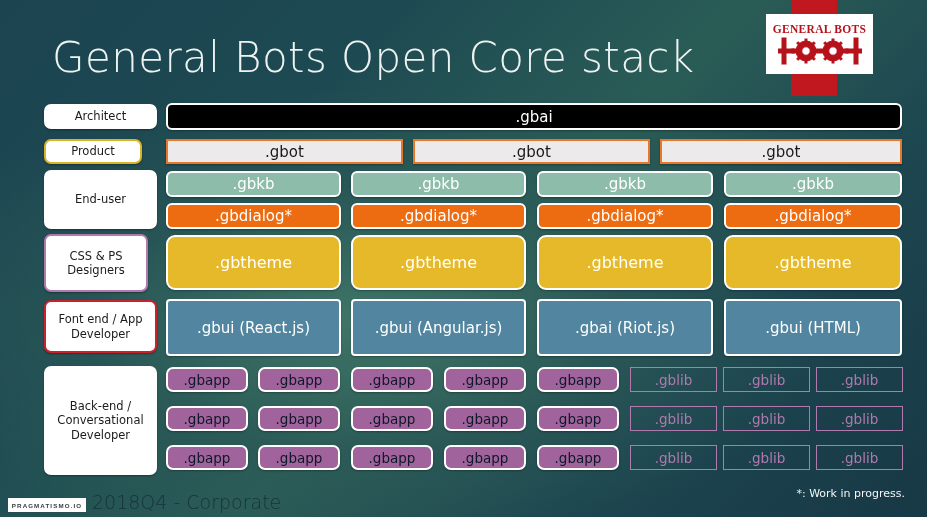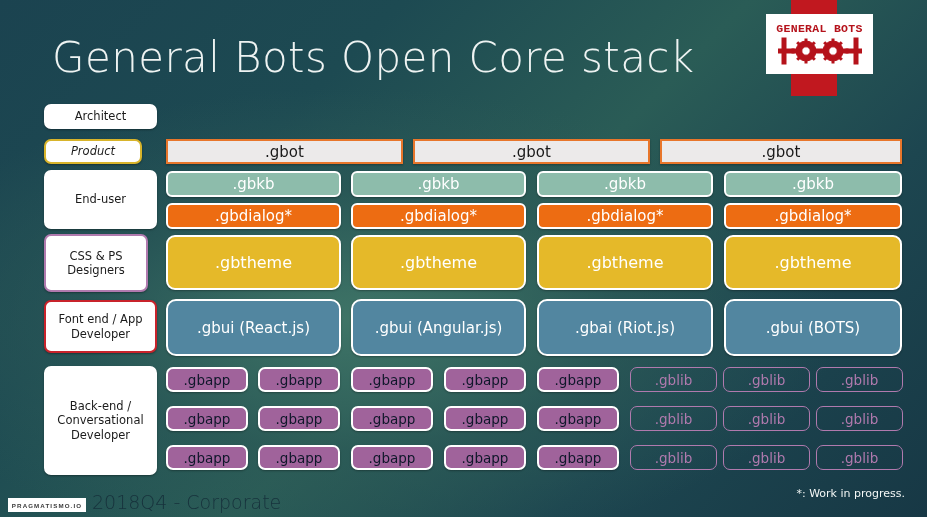--- a/index.html
+++ b/index.html
@@ -33,21 +33,21 @@
     display: flex;
     flex-direction: column;
     align-items: center;
     justify-content: center;
   }
   .logo-text {
     color: #b5121b;
     font-weight: bold;
     font-size: 11.5px;
     letter-spacing: 0.3px;
-    font-family: Liberation Mono, monospace;
+    font-family: Liberation Serif, serif;
     margin-bottom: 1px;
   }
   .logo-gears { display: block; }
 
   
   .title {
     position: absolute;
     left: 52px; top: 33px;
     color: #eef3f2;
     font-size: 42px;
@@ -93,23 +93,23 @@
     white-space: nowrap;
     box-shadow: 0 1px 2px rgba(0,0,0,0.30);
   }
 
   
   .v-gbai   { background:#000000; border:2px solid #ffffff; color:#ffffff; font-size:15px; border-radius:6px; }
   .v-gbot   { background:#eceaea; border:2px solid #e8762b; color:#191919; font-size:15px; border-radius:0; }
   .v-gbkb   { background:#8dbcab; border:2px solid #ffffff; color:#ffffff; font-size:15px; border-radius:6px; }
   .v-gbdialog{ background:#ed6c12; border:2px solid #ffffff; color:#ffffff; font-size:15px; border-radius:6px; }
   .v-gbtheme{ background:#e5b929; border:2px solid #ffffff; color:#ffffff; font-size:16px; border-radius:9px; }
-  .v-gbui   { background:#5286a0; border:2px solid #ffffff; color:#ffffff; font-size:15px; border-radius:10px; }
+  .v-gbui   { background:#5286a0; border:2px solid #ffffff; color:#ffffff; font-size:15px; border-radius:4px; }
   .v-gbapp  { background:#a0639b; border:2px solid #ffffff; color:#0f172a; font-size:13.5px; border-radius:7px; }
-  .v-gblib  { background:transparent; border:1.5px solid #b07aae; color:#b07aae; font-size:13.5px; border-radius:7px; box-shadow:none; }
+  .v-gblib  { background:transparent; border:1.5px solid #b07aae; color:#b07aae; font-size:13.5px; border-radius:0; box-shadow:none; }
 
   
   .rb-white  { border:2px solid #ffffff; }
   .rb-gold   { border:2px solid #d8b42b; }
   .rb-purple { border:2px solid #b07aae; }
   .rb-red    { border:2px solid #c8232b; }
 
   
   .footer-badge {
     position: absolute;
@@ -186,30 +186,31 @@
         </g>
       </g>
     </svg>
   </div>
 
   <div class="title">General Bots Open Core stack</div>
 
   <div class="diagram">
 
     <div class="role rb-white" style="left:40px;  top:104px; width:113px; height:25px;">Architect</div>
-    <div class="role rb-gold" style="left:40px;  top:139px; width:98px; height:25px;font-style:italic;">Product</div>
+    <div class="role rb-gold" style="left:40px;  top:139px; width:98px; height:25px;">Product</div>
     <div class="role rb-white" style="left:40px;  top:170px; width:113px; height:59px;">End-user</div>
     <div class="role rb-purple" style="left:40px; top:234px; width:104px; height:58px; white-space:pre-line;">CSS &amp; PS
 Designers</div>
     <div class="role rb-red" style="left:40px; top:300px; width:113px; height:53px; white-space:pre-line;">Font end / App
 Developer</div>
     <div class="role rb-white" style="left:40px; top:366px; width:113px; height:109px; white-space:pre-line;">Back-end  /
 Conversational
 Developer</div>
 
+    <div class="cell v-gbai" style="left:162px; top:103px; width:736px; height:27px;">.gbai</div>
 
     <div class="cell v-gbot" style="left:162px; top:139px; width:237px; height:25px;">.gbot</div>
     <div class="cell v-gbot" style="left:409px; top:139px; width:237px; height:25px;">.gbot</div>
     <div class="cell v-gbot" style="left:656px; top:139px; width:242px; height:25px;">.gbot</div>
 
     <div class="cell v-gbkb" style="left:162px; top:171px; width:175px; height:26px;">.gbkb</div>
     <div class="cell v-gbkb" style="left:347px; top:171px; width:175px; height:26px;">.gbkb</div>
     <div class="cell v-gbkb" style="left:533px; top:171px; width:176px; height:26px;">.gbkb</div>
     <div class="cell v-gbkb" style="left:720px; top:171px; width:178px; height:26px;">.gbkb</div>
 
@@ -219,21 +220,21 @@
     <div class="cell v-gbdialog" style="left:720px; top:203px; width:178px; height:26px;">.gbdialog*</div>
 
     <div class="cell v-gbtheme" style="left:162px; top:235px; width:175px; height:55px;">.gbtheme</div>
     <div class="cell v-gbtheme" style="left:347px; top:235px; width:175px; height:55px;">.gbtheme</div>
     <div class="cell v-gbtheme" style="left:533px; top:235px; width:176px; height:55px;">.gbtheme</div>
     <div class="cell v-gbtheme" style="left:720px; top:235px; width:178px; height:55px;">.gbtheme</div>
 
     <div class="cell v-gbui" style="left:162px; top:299px; width:175px; height:57px;">.gbui (React.js)</div>
     <div class="cell v-gbui" style="left:347px; top:299px; width:175px; height:57px;">.gbui (Angular.js)</div>
     <div class="cell v-gbui" style="left:533px; top:299px; width:176px; height:57px;">.gbai (Riot.js)</div>
-    <div class="cell v-gbui" style="left:720px; top:299px; width:178px; height:57px;">.gbui (BOTS)</div>
+    <div class="cell v-gbui" style="left:720px; top:299px; width:178px; height:57px;">.gbui (HTML)</div>
 
     <div class="cell v-gbapp" style="left:162px; top:367px; width:82px; height:25px;">.gbapp</div>
     <div class="cell v-gbapp" style="left:254px; top:367px; width:82px; height:25px;">.gbapp</div>
     <div class="cell v-gbapp" style="left:347px; top:367px; width:82px; height:25px;">.gbapp</div>
     <div class="cell v-gbapp" style="left:440px; top:367px; width:82px; height:25px;">.gbapp</div>
     <div class="cell v-gbapp" style="left:533px; top:367px; width:82px; height:25px;">.gbapp</div>
 
     <div class="cell v-gbapp" style="left:162px; top:406px; width:82px; height:25px;">.gbapp</div>
     <div class="cell v-gbapp" style="left:254px; top:406px; width:82px; height:25px;">.gbapp</div>
     <div class="cell v-gbapp" style="left:347px; top:406px; width:82px; height:25px;">.gbapp</div>

